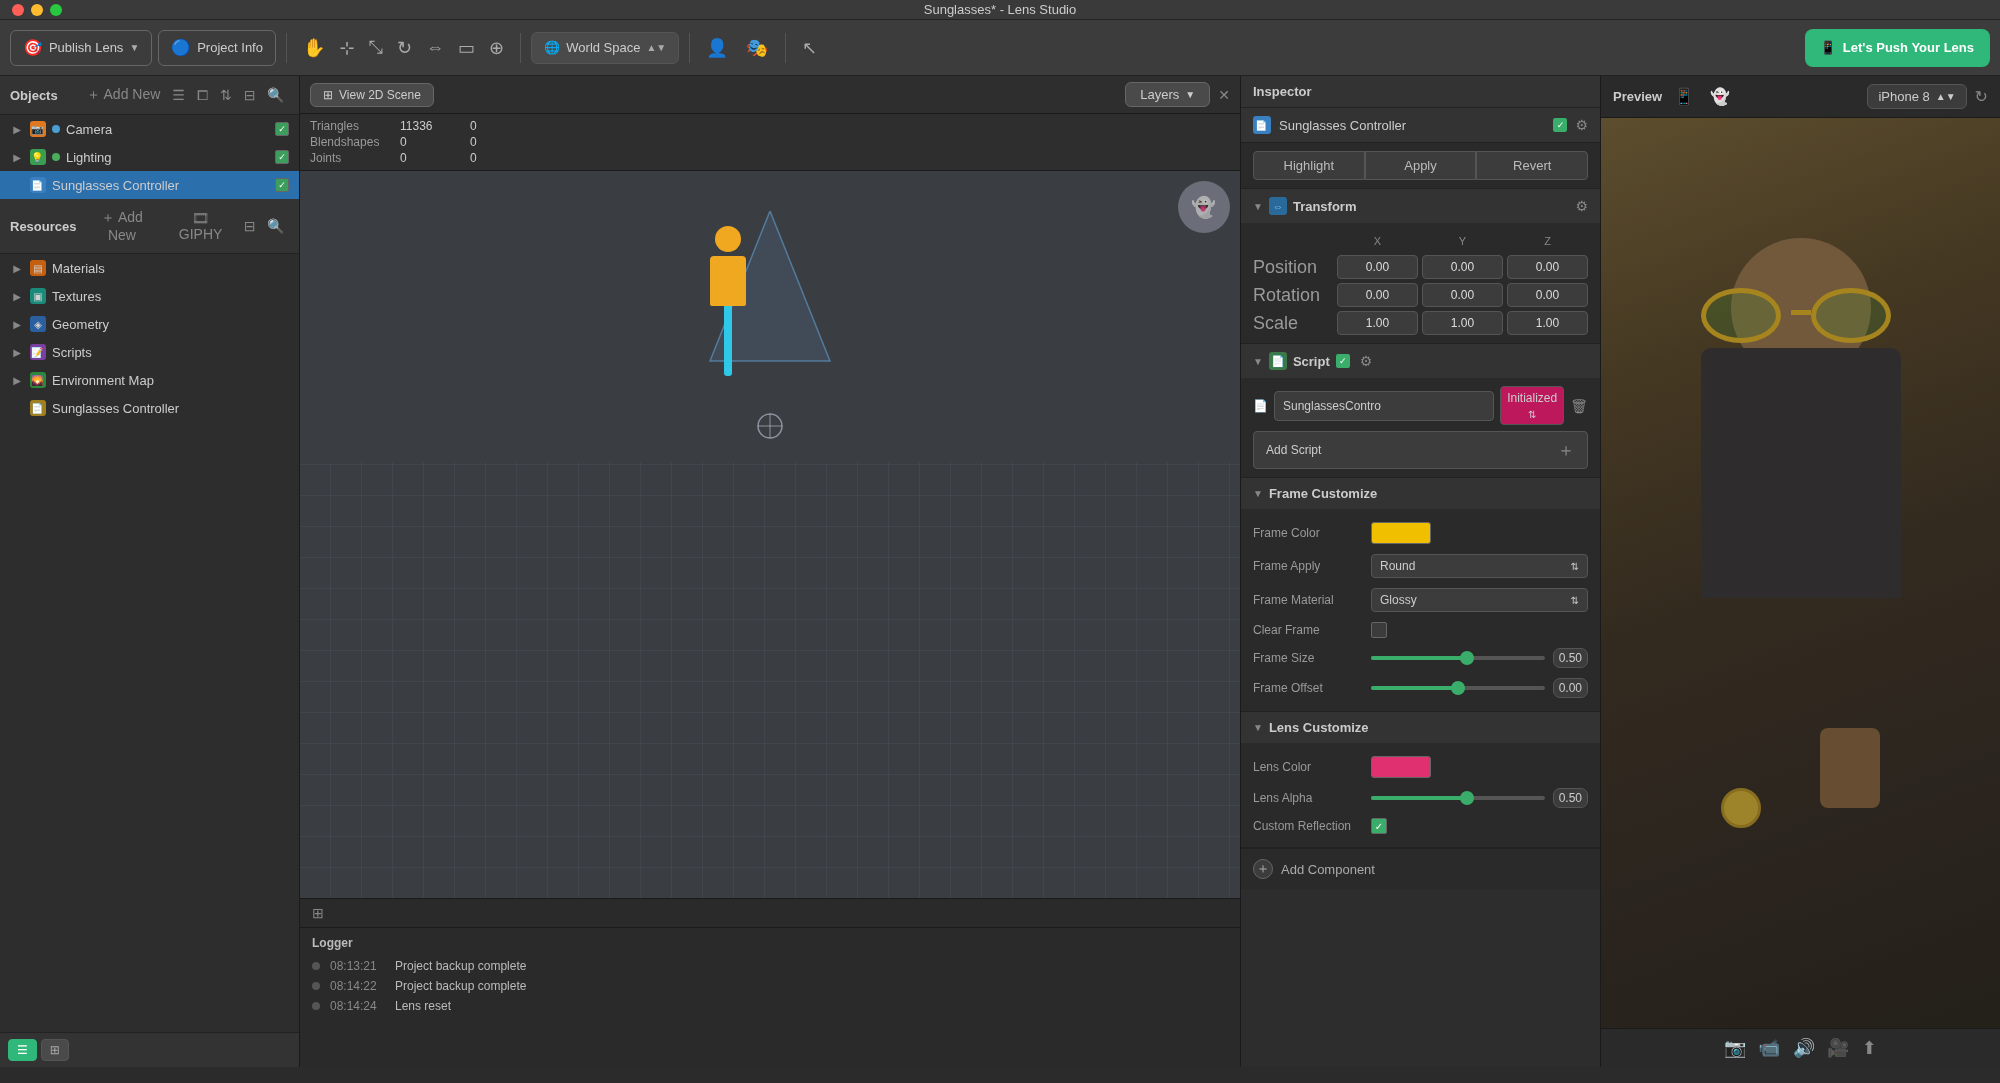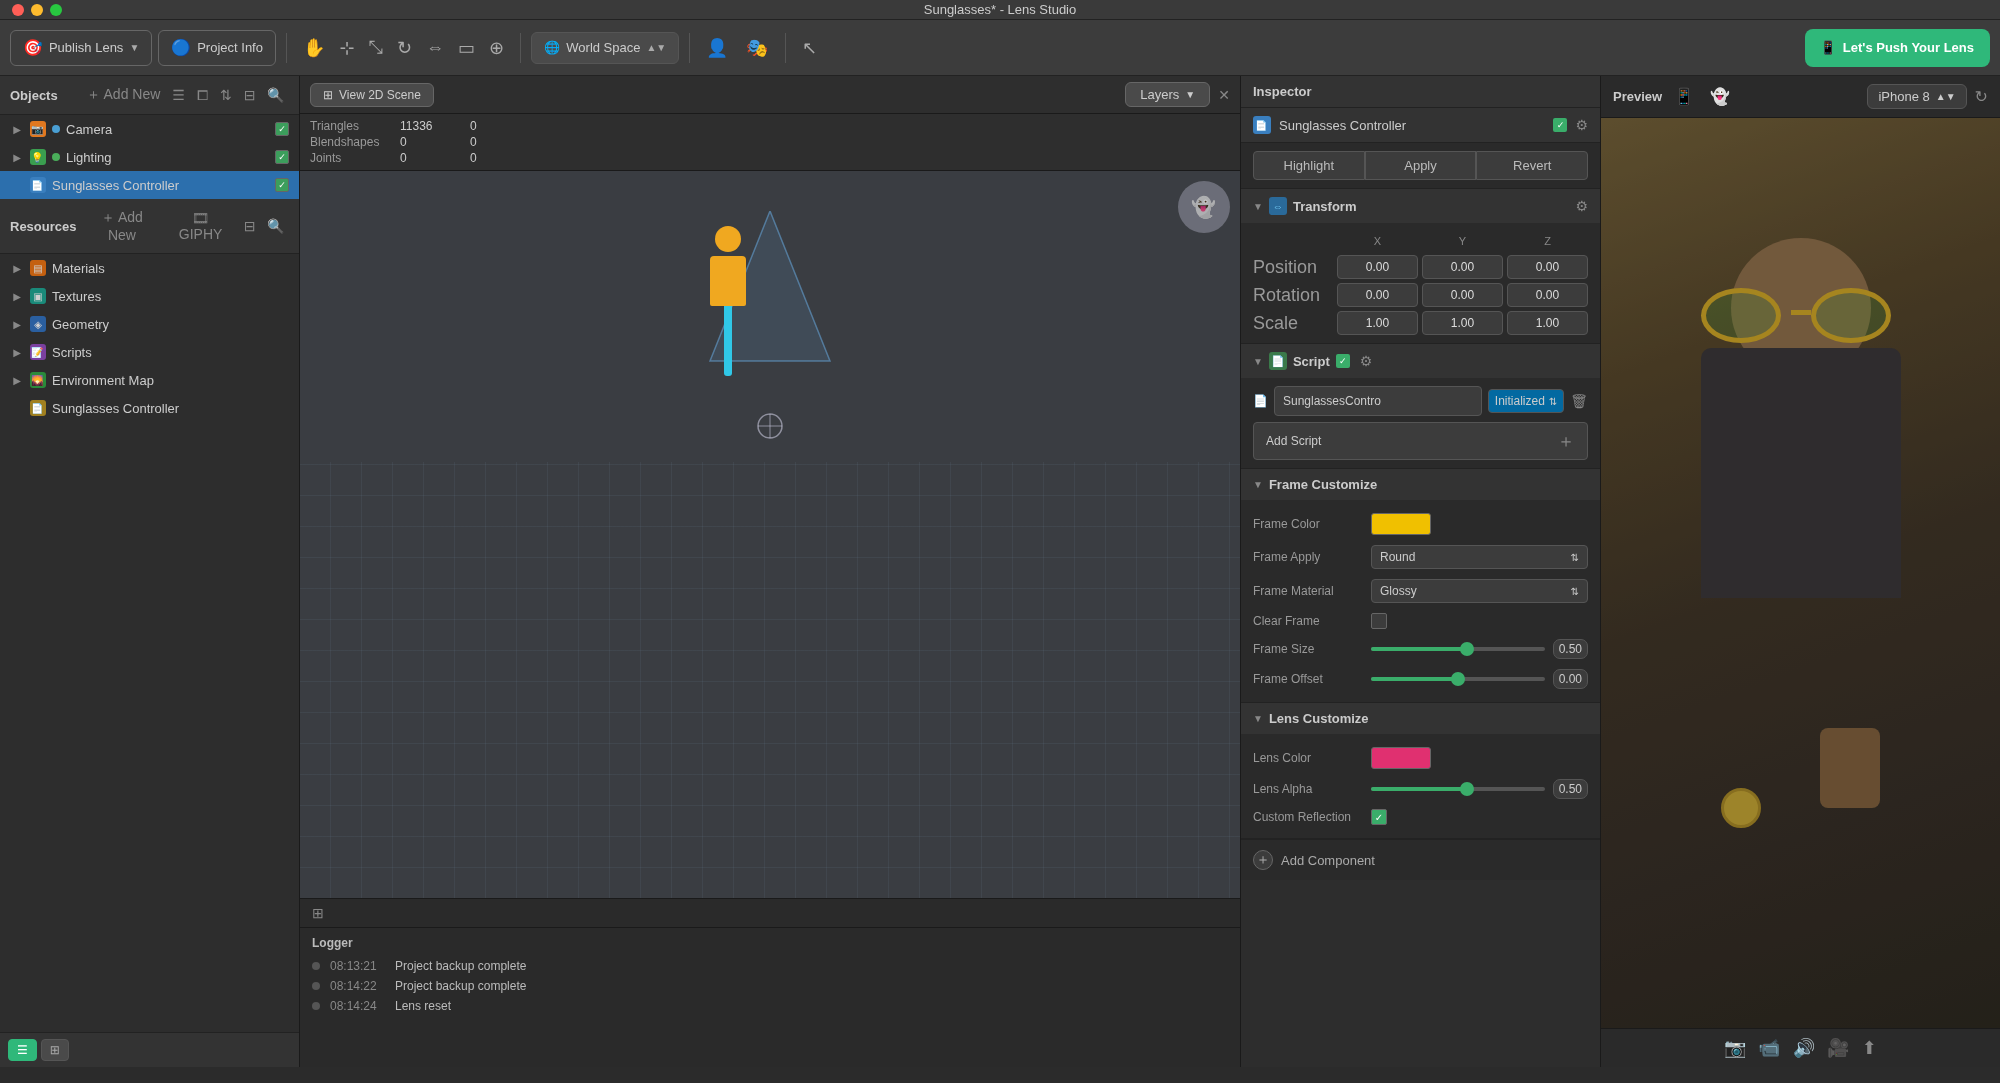--- a/index.html
+++ b/index.html
@@ -515,30 +515,31 @@
       border-radius: 4px;
       padding: 7px 8px;
       font-size: 12px;
       color: #ccc;
       flex: 1;
       white-space: nowrap;
       overflow: hidden;
       text-overflow: ellipsis;
     }
     .script-status-dropdown {
-      background: #0369a1;
+      background: #be185d;
       border: 1px solid #555;
       border-radius: 4px;
       padding: 4px 6px;
       font-size: 12px;
       color: #ccc;
       display: flex;
       align-items: center;
       gap: 4px;
       cursor: pointer;
+      flex-direction: column;
     }
     .script-delete-btn {
       background: transparent;
       border: none;
       color: #888;
       cursor: pointer;
       font-size: 14px;
     }
     .add-script-btn {
       background: #3c3c3c;

